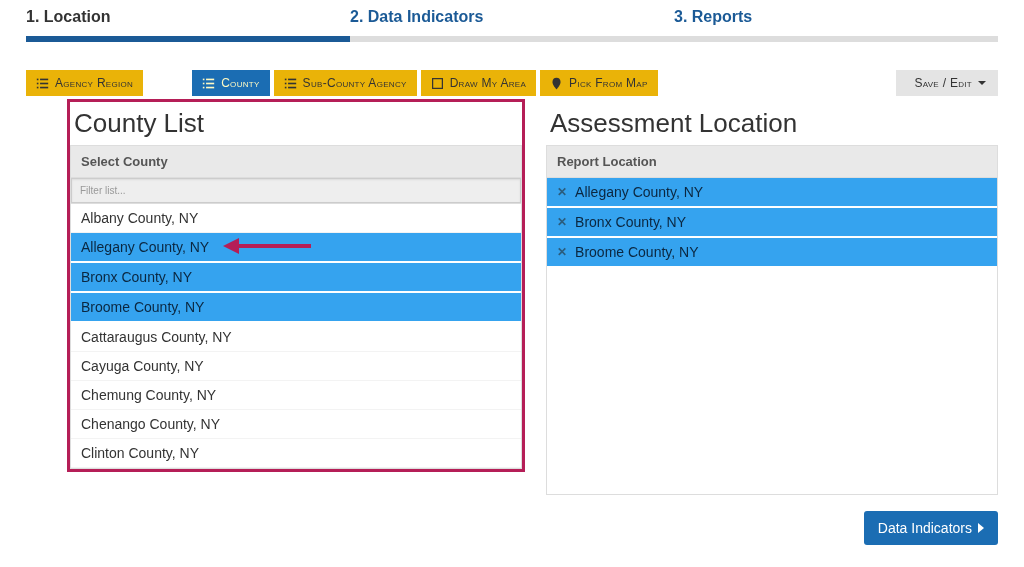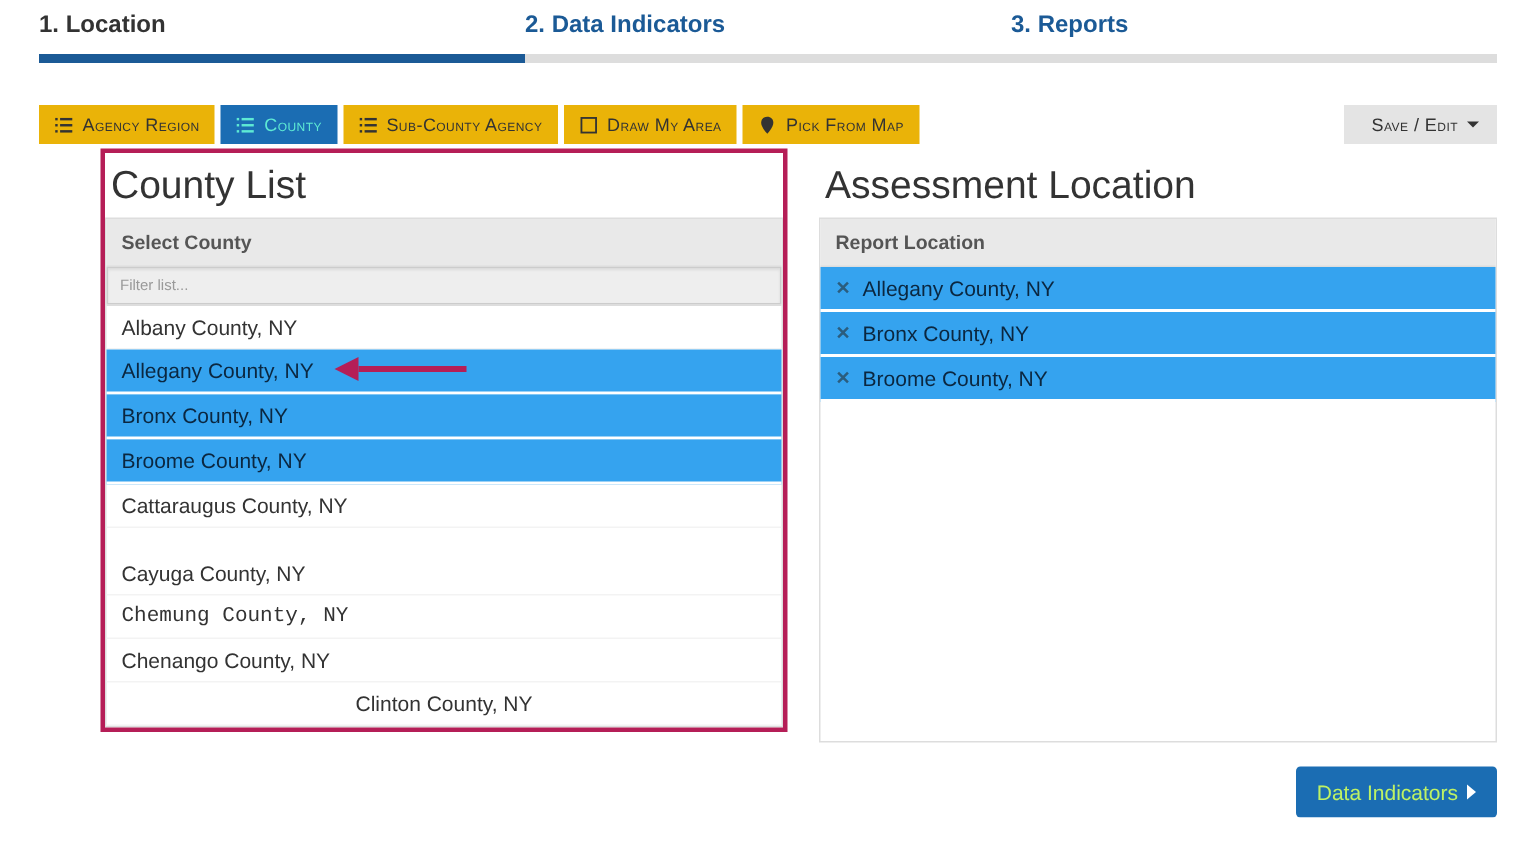--- a/index.html
+++ b/index.html
@@ -51,21 +51,22 @@
     font-size: 12px;
     cursor: pointer;
     font-family: inherit;
   }
   .tbtn .lbl {
     font-variant: small-caps;
     letter-spacing: 0.3px;
   }
   .tbtn.active {
     background: #1b6db3;
-    color: #5eead4;
+    color: #fef9c3;
+    margin-left: 45px;
   }
   .tbtn svg, .tbtn .ico { width: 13px; height: 13px; display: inline-block; }
   .save-btn {
     display: inline-flex;
     align-items: center;
     gap: 6px;
     background: #e4e4e4;
     color: #333;
     border: none;
     padding: 6px 12px;
@@ -183,21 +184,21 @@
   .footer {
     display: flex;
     justify-content: flex-end;
     margin-top: 16px;
   }
   .primary-btn {
     display: inline-flex;
     align-items: center;
     gap: 6px;
     background: #1b6db3;
-    color: #bef264;
+    color: #ffffff;
     border: none;
     padding: 9px 14px;
     font-size: 14px;
     border-radius: 3px;
     cursor: pointer;
     font-family: inherit;
   }
   .chev-r {
     width: 0; height: 0;
     border-top: 5px solid transparent;
@@ -296,24 +297,24 @@
       </div>
       <div class="list" id="county-list">
           <div class="row" style="position: relative;">Albany County, NY</div>
           <div class="row selected" style="position: relative;">Allegany County, NY<div class="arrow-annot" style="left: 152px; top: 3px;">
               <div class="head"></div>
               <div class="line"></div>
             </div></div>
           <div class="row selected" style="position: relative;">Bronx County, NY</div>
           <div class="row selected" style="position: relative;">Broome County, NY</div>
           <div class="row" style="position: relative;">Cattaraugus County, NY</div>
-          <div class="row" style="position: relative; margin-top: 16px;">Cayuga County, NY</div>
-          <div class="row" style="position: relative; font-family: Liberation Mono, monospace;">Chemung County, NY</div>
+          <div class="row" style="position: relative;">Cayuga County, NY</div>
+          <div class="row" style="position: relative;">Chemung County, NY</div>
           <div class="row" style="position: relative;">Chenango County, NY</div>
-          <div class="row" style="position: relative; text-align: center;">Clinton County, NY</div>
+          <div class="row" style="position: relative;">Clinton County, NY</div>
         </div>
     </div>
   </div>
 
   <div class="panel">
     <h2>Assessment Location</h2>
     <div class="box right-box">
       <div class="box-head">Report Location</div>
       <div id="report-list">
           <div class="rep-row">

